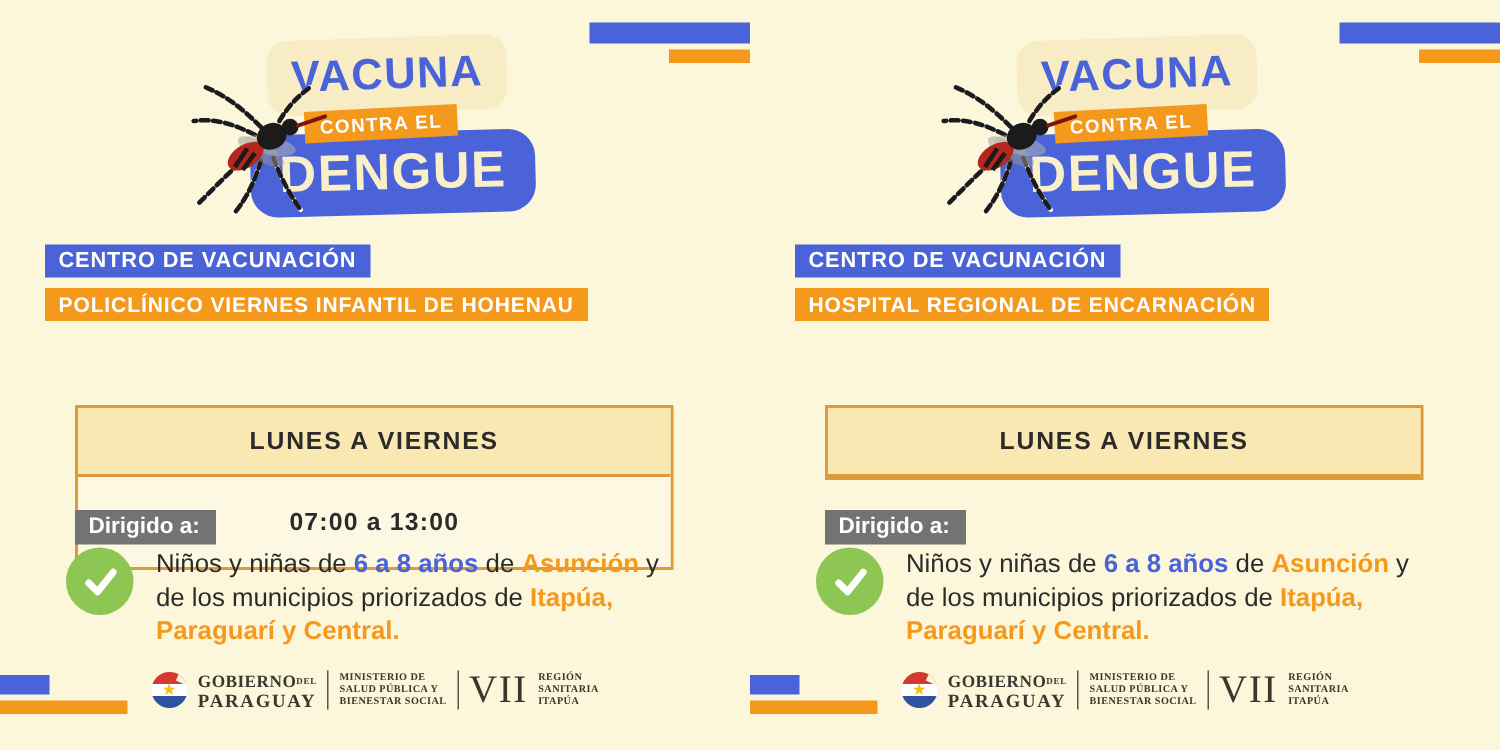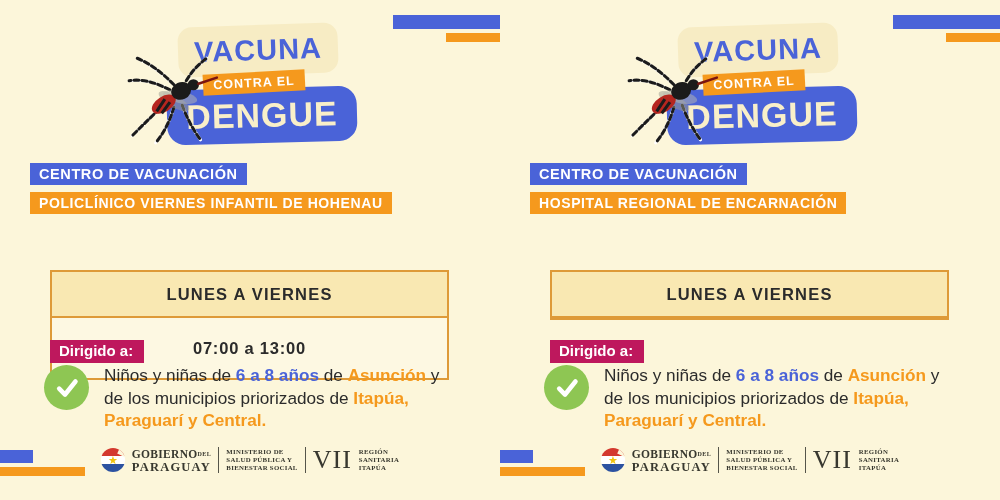--- a/index.html
+++ b/index.html
@@ -34,21 +34,21 @@
     color:#fff;padding:0 9px;font-size:14px;font-weight:800;letter-spacing:.6px;white-space:nowrap;}
 
   
   .schedule{position:absolute;left:50px;top:227px;width:395px;border:2px solid #de9a38;margin-top:43px;}
   .schedule-days{height:44px;background:#f9e8b2;border-bottom:2px solid #de9a38;display:flex;
     align-items:center;justify-content:center;font-size:16.5px;font-weight:800;letter-spacing:1.2px;color:#2b2b2b;}
   .schedule-hours{height:60px;background:#fdf8e2;display:flex;align-items:center;justify-content:center;
     font-size:16.5px;font-weight:800;letter-spacing:.8px;color:#2b2b2b;}
 
   
-  .dirigido{position:absolute;left:50px;top:340px;background:#be185d;color:#fff;padding:2px 11px 4px 9px;
+  .dirigido{position:absolute;left:50px;top:340px;background:#737373;color:#fff;padding:2px 11px 4px 9px;
     font-size:15px;font-weight:800;}
   .check-circle{position:absolute;left:44px;top:365px;width:45px;height:45px;border-radius:50%;
     background:#8ec653;display:flex;align-items:center;justify-content:center;}
   .audience{position:absolute;left:104px;top:364px;width:358px;font-size:17.2px;line-height:22.5px;
     font-weight:500;color:#2b2b2b;}
   .seg-dark{color:#2b2b2b;}
   .seg-blue{color:#4a63d8;font-weight:800;}
   .seg-orange{color:#f5991d;font-weight:800;}
 
   

